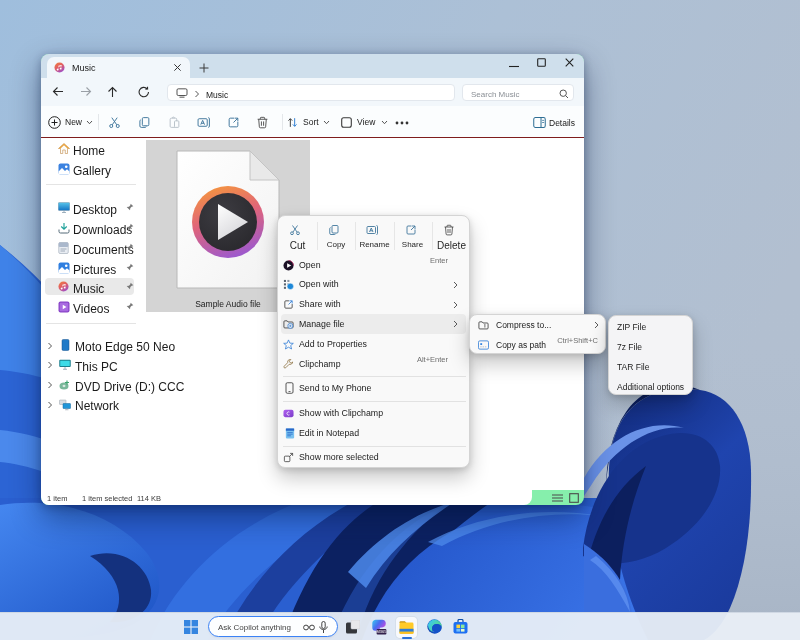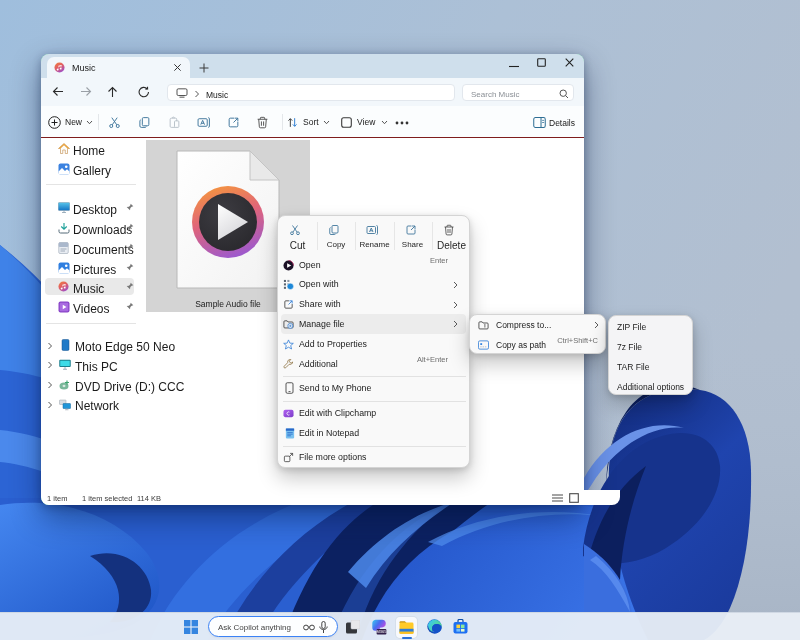--- a/index.html
+++ b/index.html
@@ -14,21 +14,21 @@
          border-radius:8px; box-shadow:0 12px 30px rgba(0,20,60,.45), 0 2px 8px rgba(0,20,60,.3);
          background:#86efac; }
   #titlebar { position:absolute; left:0; top:0; width:543px; height:24px;
               background:#cfdfec; border-radius:8px 8px 0 0; }
   #tab { position:absolute; left:6px; top:3px; width:143px; height:21px;
          background:#f2f7fb; border-radius:7px 7px 0 0; }
   #navbar { position:absolute; left:0; top:24px; width:543px; height:28px; background:#f2f7fb; }
   #toolbar { position:absolute; left:0; top:52px; width:543px; height:32px; background:#fbfdfe;
              border-bottom:1px solid #7f1d1d; }
   #content { position:absolute; left:0; top:84px; width:543px; height:352px; background:#fff; }
-  #statusbar { position:absolute; left:0; top:436px; width:579px; height:15px; background:#fff;
+  #statusbar { position:absolute; left:0; top:436px; width:491px; height:15px; background:#fff;
                border-radius:0 0 8px 8px;padding-left:26px; }
   .sideitem { position:absolute; font-size:12px; color:#1b1b1b; white-space:nowrap; }
   .pin { position:absolute; left:85px; }
 
   
   .menu { position:absolute; background:#f9f9f9; border:1px solid #d4d4d4; border-radius:8px;
           box-shadow:0 10px 20px rgba(0,0,0,.22), 0 2px 6px rgba(0,0,0,.14); }
   .mrow { position:absolute; left:4px; width:185px; height:20px; }
   .mico { position:absolute; left:2px; top:4px; width:12px; height:12px; }
   .mlab { position:absolute; left:18px; top:4.5px; font-size:8.8px; color:#1b1b1b; white-space:nowrap; }
@@ -595,21 +595,21 @@
   <div class="mrow" style="left:3px;top:118.2px">
     <svg class="mico" style="left:2px;width:11px;height:11px;top:4.5px" viewBox="0 0 24 24">
           <path d="M12,2 L15,9 L22.5,9.5 L16.8,14.3 L18.7,21.8 L12,17.8 L5.3,21.8 L7.2,14.3 L1.5,9.5 L9,9 Z" fill="none" stroke="#2e7cd6" stroke-width="1.7"></path>
         </svg>
     <span class="mlab">Add to Properties</span>
   </div>
   <div class="mrow" style="left:3px;top:138px">
     <svg class="mico" style="left:2px;width:11px;height:11px;top:4.5px" viewBox="0 0 24 24">
           <path d="M21,6.5 a5.5,5.5 0 0 1 -7.5,5 L6,19 a2.3,2.3 0 0 1 -3.3,-3.3 L10.2,8 a5.5,5.5 0 0 1 6.8,-6.8 L13.5,4.7 L15,7.5 L17.8,9 L21,6.5" fill="none" stroke="#8a6d3b" stroke-width="1.7"></path>
         </svg>
-    <span class="mlab">Additional</span>
+    <span class="mlab">Clipchamp</span>
         <span class="msc">Alt+Enter</span>
   </div>
   <div class="msep" style="top:159.5px"></div>
   <div class="mrow" style="left:3px;top:162px">
     <svg class="mico" style="left:4px;width:9px;height:12px;top:4px" viewBox="0 0 18 24">
           <rect x="2" y="1.5" width="14" height="21" rx="2.5" fill="none" stroke="#3a3a3a" stroke-width="1.7"></rect>
           <path d="M7,19 h4" stroke="#3a3a3a" stroke-width="1.5"></path>
         </svg>
     <span class="mlab">Send to My Phone</span>
   </div>
@@ -618,39 +618,39 @@
     <svg class="mico" style="left:2px;width:11px;height:11px;top:4.5px" viewBox="0 0 24 24">
           <defs>
             <linearGradient id="clip" x1="0" y1="0" x2="1" y2="1">
               <stop offset="0" stop-color="#b060f0"></stop>
               <stop offset="1" stop-color="#7a3cc8"></stop>
             </linearGradient>
           </defs>
           <rect x="1" y="4" width="22" height="16" rx="4" fill="url(#clip)"></rect>
           <path d="M14,9 a3.5,3.5 0 1 0 0,6" fill="none" stroke="#fff" stroke-width="1.8"></path>
         </svg>
-    <span class="mlab">Edit with Clipchamp</span>
+    <span class="mlab">Show with Clipchamp</span>
   </div>
   <div class="mrow" style="left:3px;top:207px">
     <svg class="mico" style="left:4px;width:10px;height:11px;top:4.5px" viewBox="0 0 20 24">
           <rect x="1" y="1" width="18" height="22" rx="2.5" fill="#78c0f0"></rect>
           <rect x="1" y="1" width="18" height="5" fill="#2868c8"></rect>
           <path d="M4,10 h12 M4,13.5 h12 M4,17 h8" stroke="#2868c8" stroke-width="1.6"></path>
         </svg>
     <span class="mlab">Edit in Notepad</span>
   </div>
   <div class="msep" style="top:229.5px"></div>
   <div class="mrow" style="left:3px;top:231.5px">
     <svg class="mico" style="left:2px;width:11px;height:11px;top:4.5px" viewBox="0 0 24 24">
           <g fill="none" stroke="#3a3a3a" stroke-width="1.7">
             <rect x="3" y="9" width="12" height="12" rx="2"></rect>
             <path d="M14,10 L21,3 M15.5,3 H21 V8.5"></path>
           </g>
         </svg>
-    <span class="mlab">File more options</span>
+    <span class="mlab">Show more selected</span>
   </div>
 </div>
 <div class="menu" id="sub1" style="left:469px;top:314px;width:137px;height:40px">
   <div class="mrow" style="left:3px;top:0;width:131px">
     <svg class="mico" style="left:5px;width:11px;height:11px;top:4.5px" viewBox="0 0 24 24">
           <g fill="none" stroke="#3a3a3a" stroke-width="1.8">
             <path d="M2,6 a2,2 0 0 1 2,-2 h5 l2,2.5 h9 a2,2 0 0 1 2,2 v9 a2,2 0 0 1 -2,2 h-16 a2,2 0 0 1 -2,-2 z"></path>
             <path d="M15,8.5 v8" stroke-width="1.6"></path>
           </g>
         </svg>

